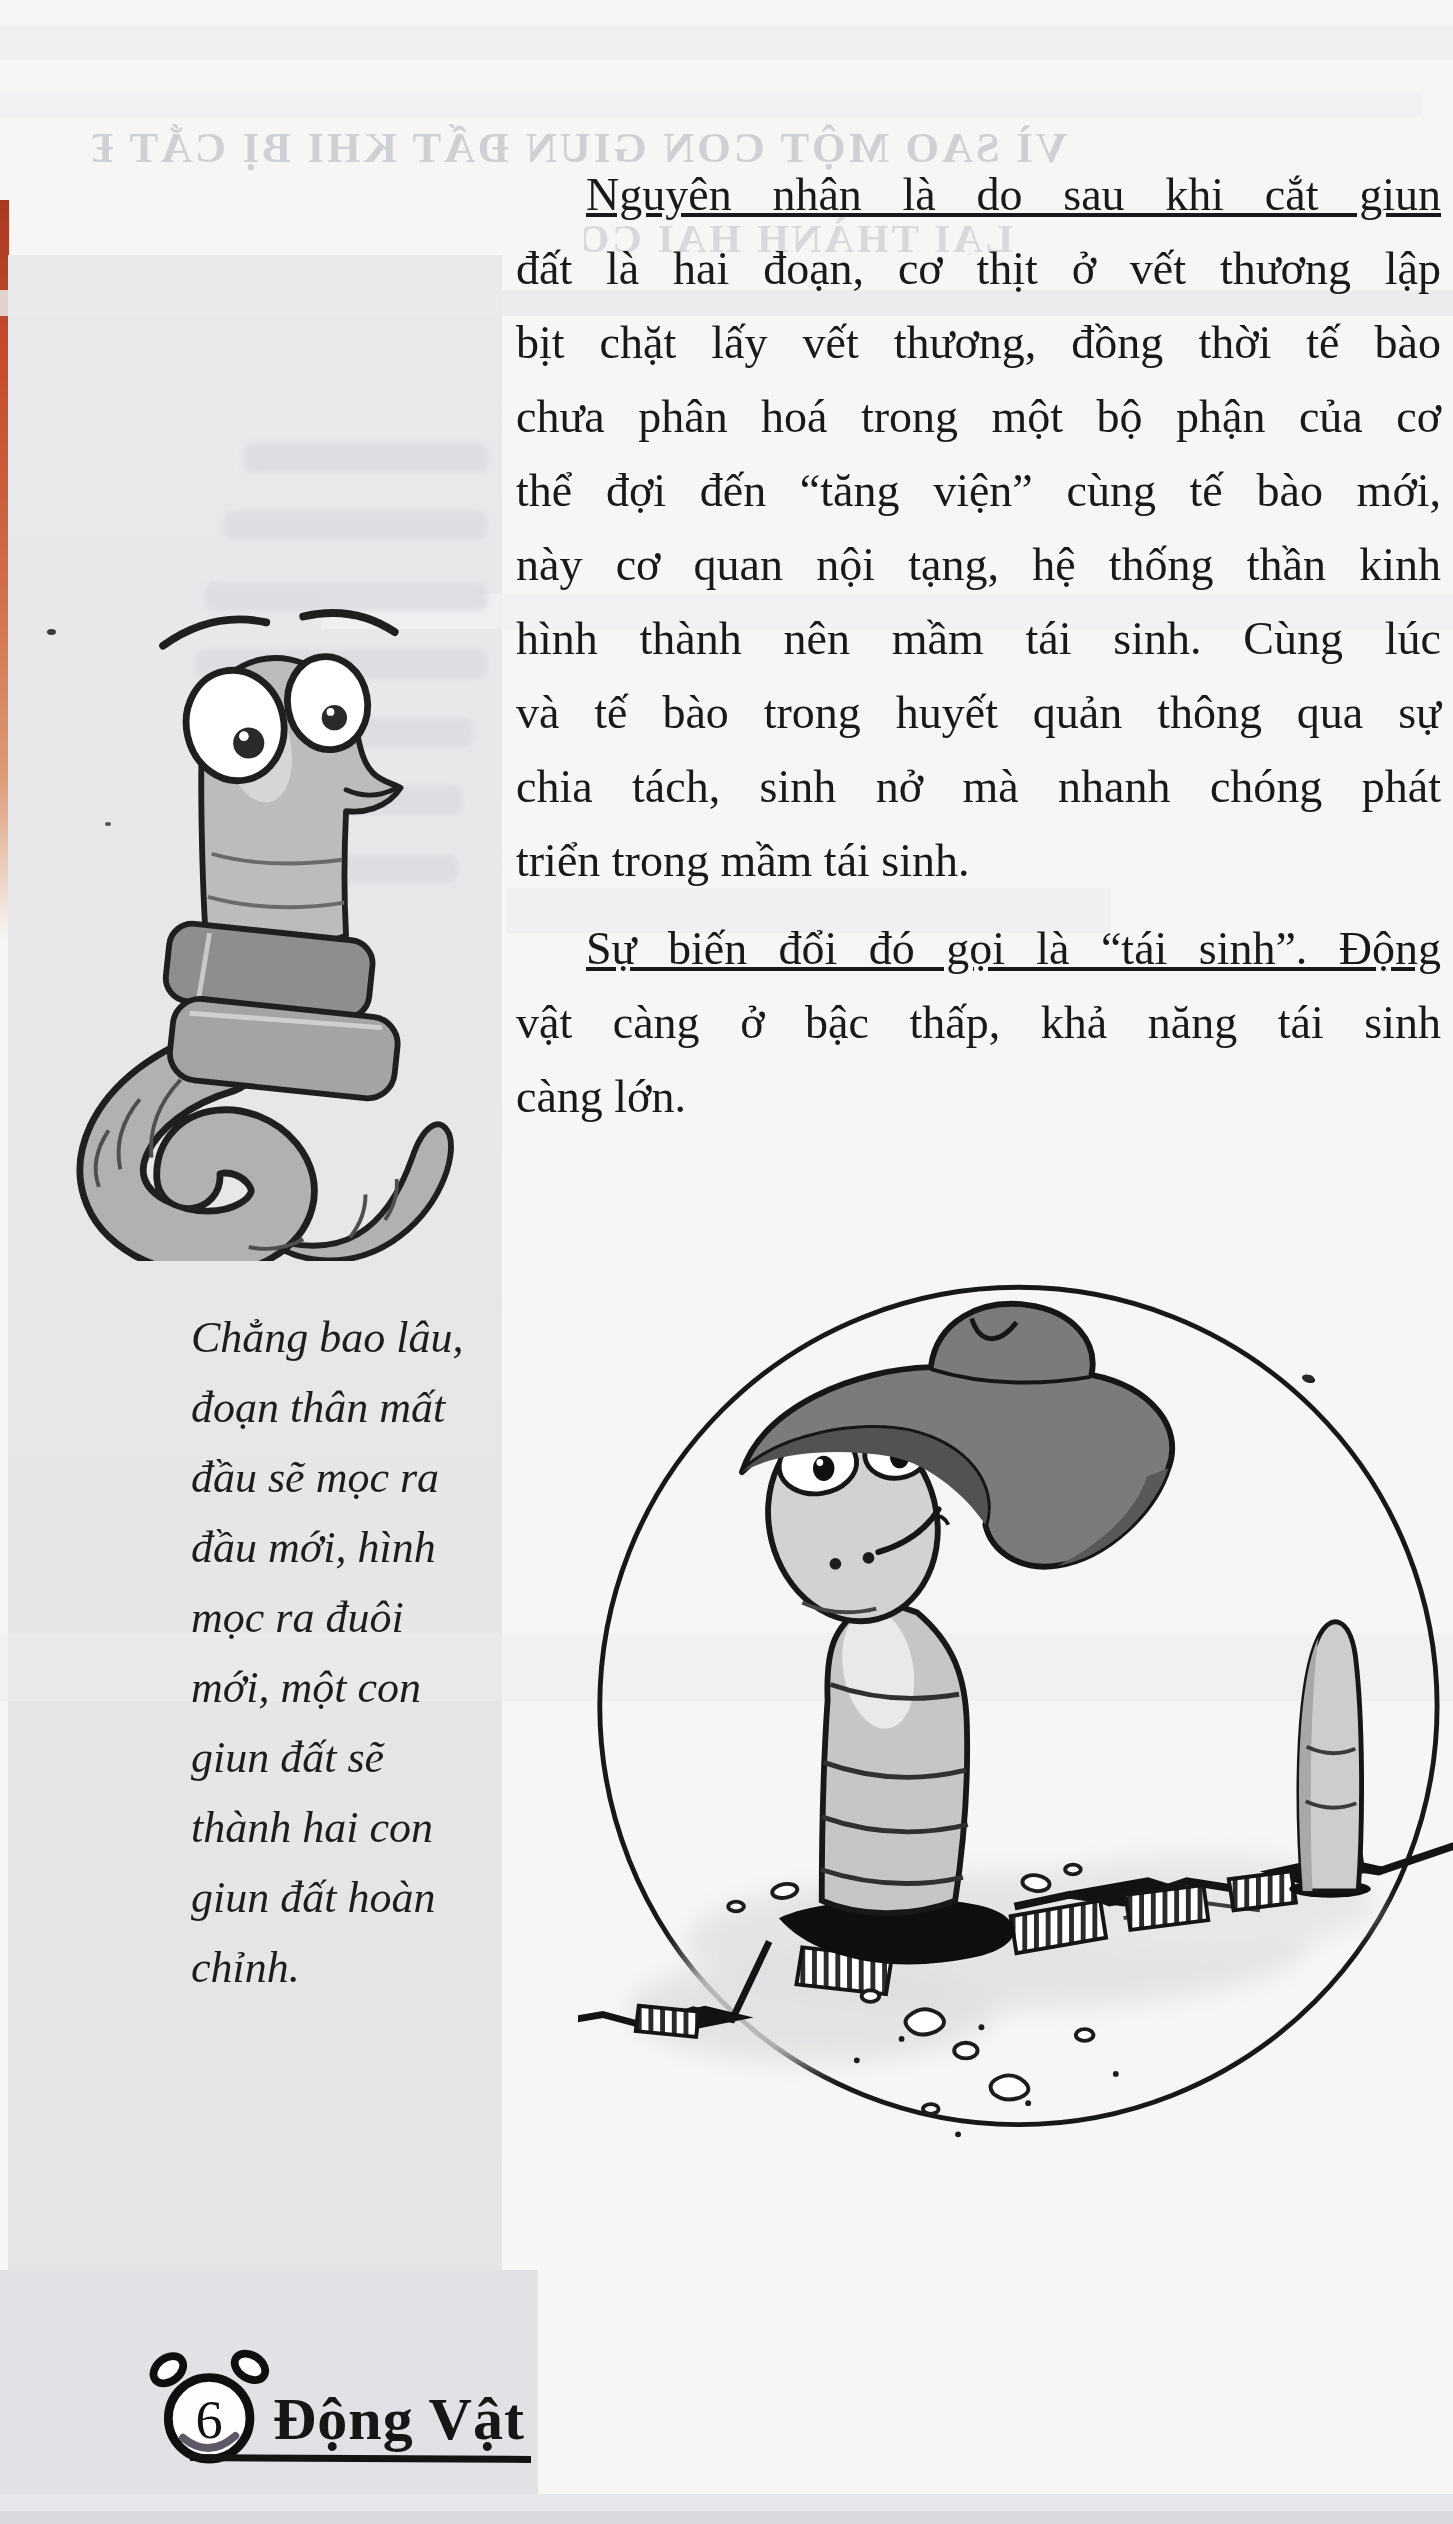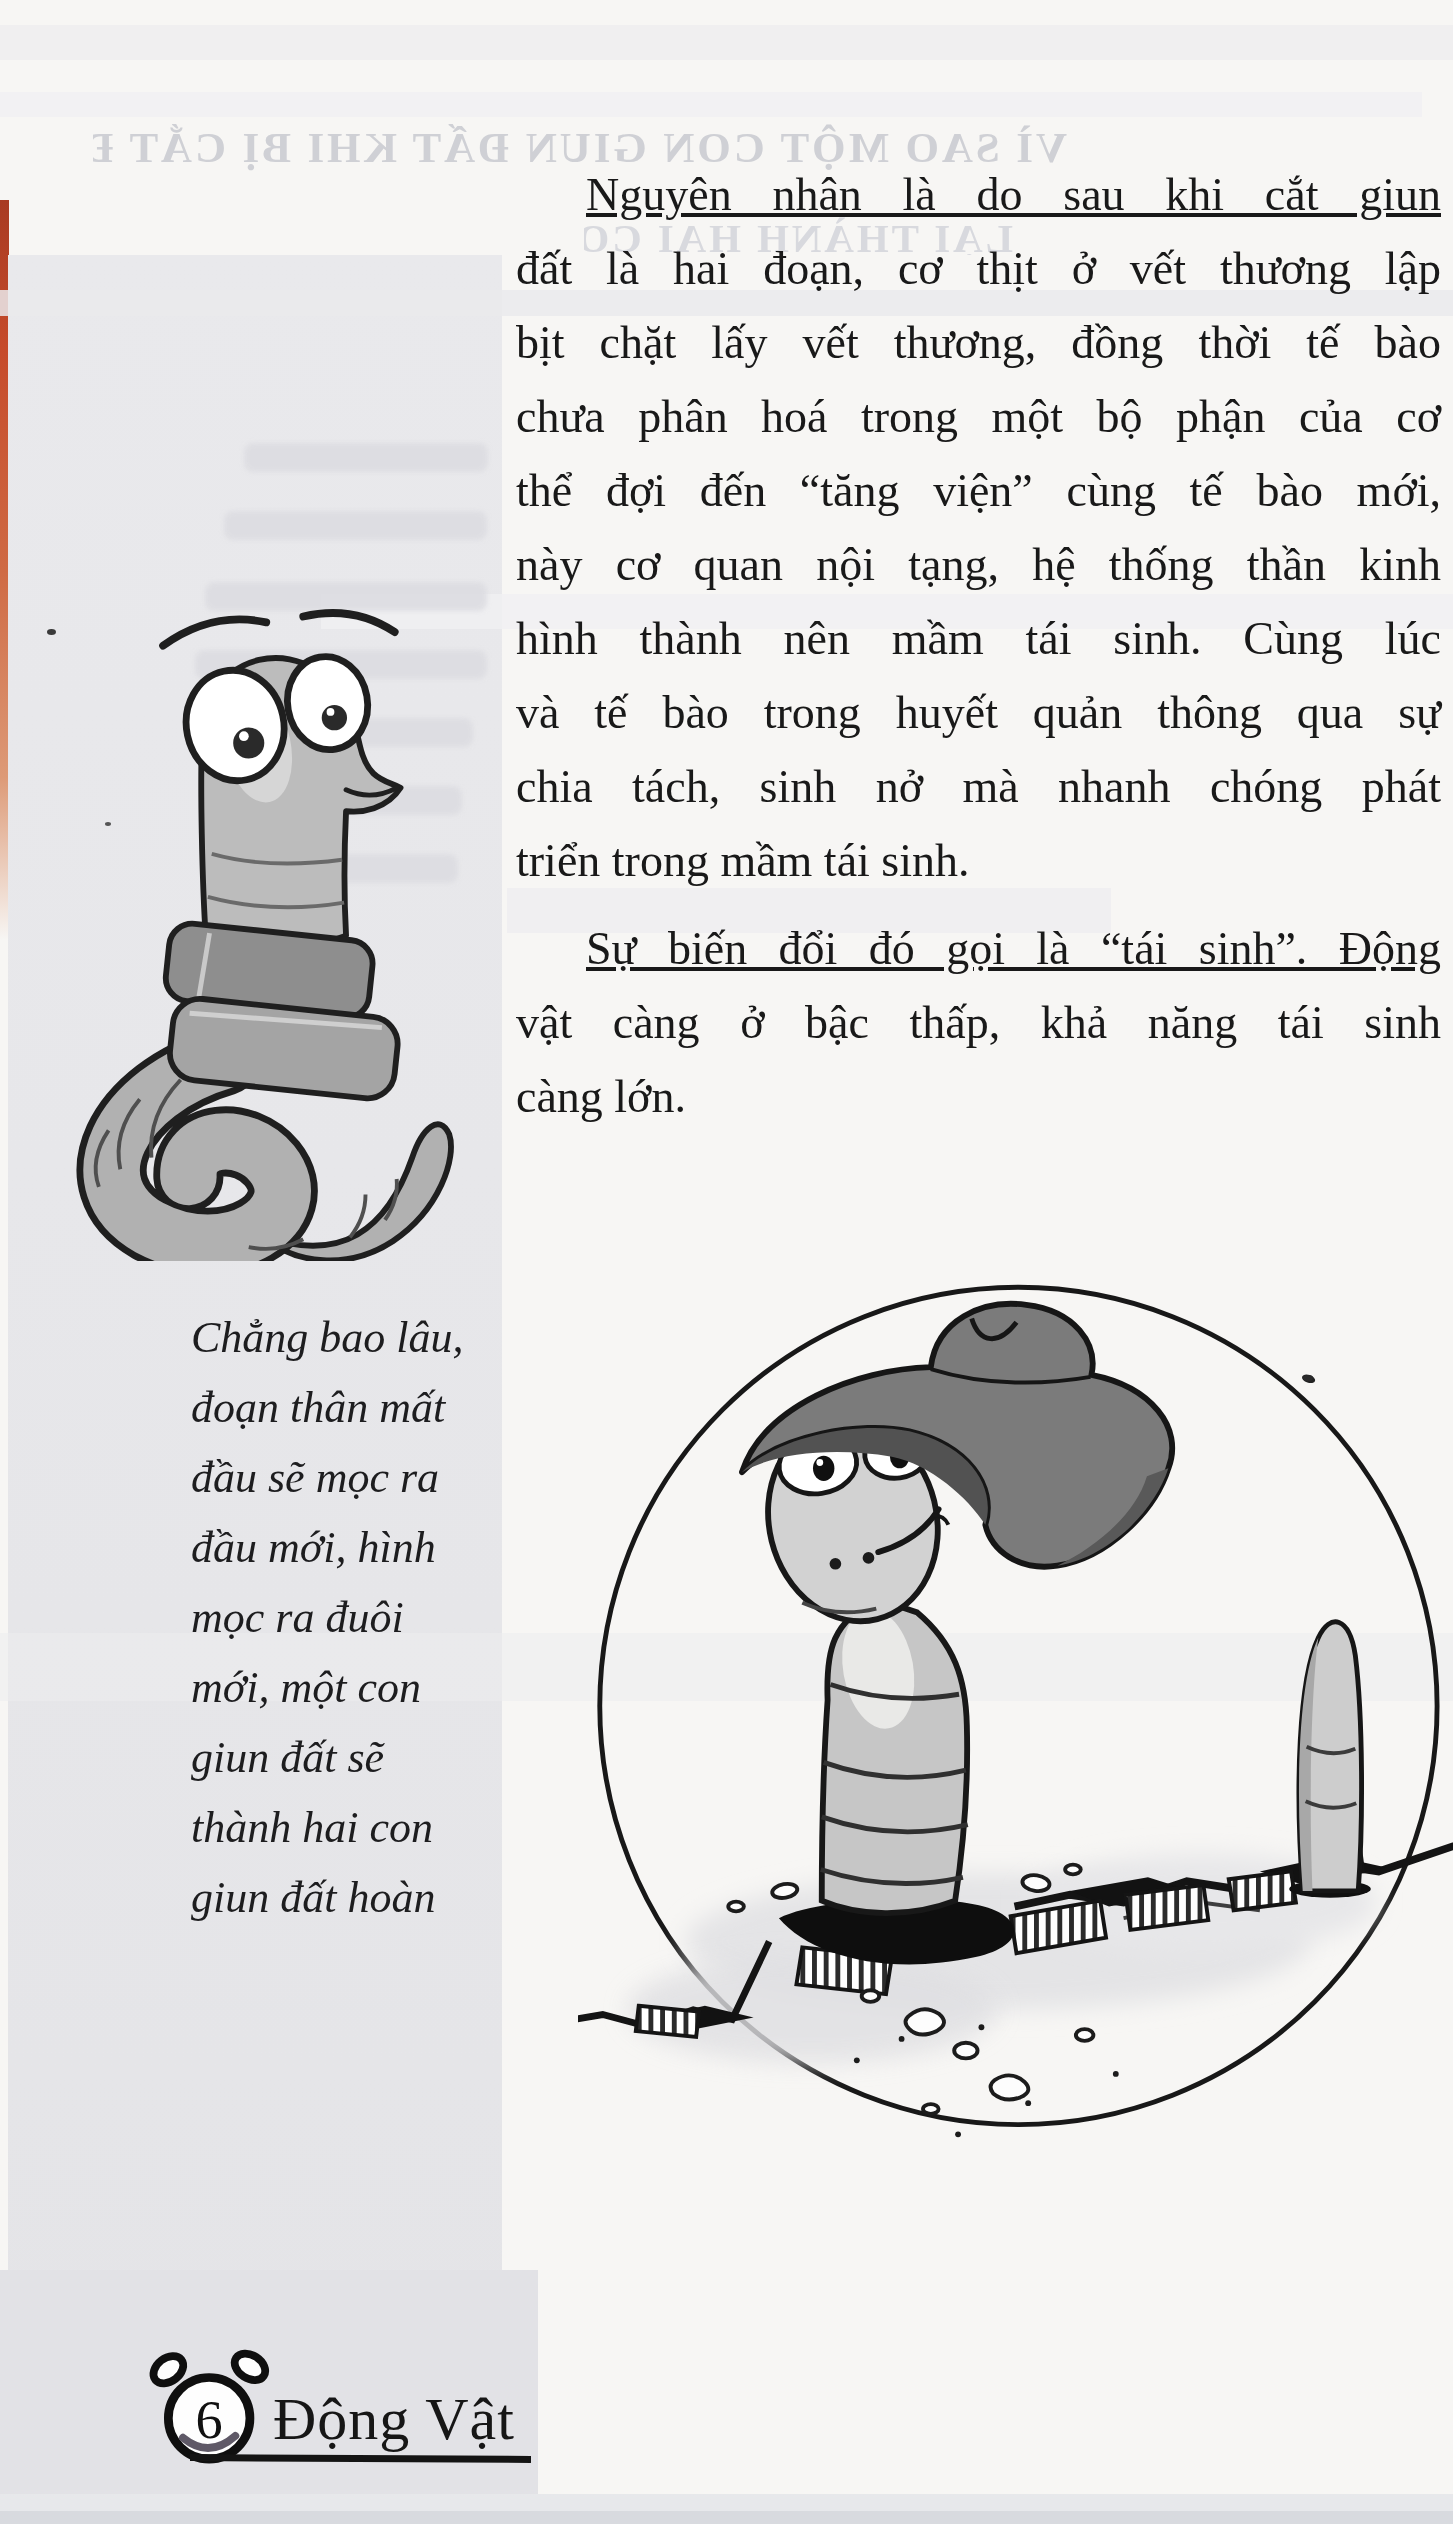--- a/index.html
+++ b/index.html
@@ -48,21 +48,21 @@
   .para2{margin-top:13.6px;}
   
   #sidebar-caption{
     position:absolute;left:191px;top:1303px;width:302px;
     font-size:44px;line-height:70px;font-style:italic;color:#1d1d1f;
   }
   .sline{white-space:nowrap;}
   
   #footer-title{
     position:absolute;left:273px;top:2385px;
-    font-size:60px;font-weight:normal;color:#161616;letter-spacing:1px;
+    font-size:60px;font-weight:bold;color:#161616;letter-spacing:1px;
     white-space:nowrap;
   }
   #footer-underline{
     position:absolute;left:190px;top:2455px;width:341px;height:6.8px;
     background:#141414;transform:rotate(.3deg);
   }
   .speck{position:absolute;background:#3a3a3a;border-radius:50%;}
 </style>
 </head>
 <body>
@@ -111,20 +111,21 @@
   <div id="sidebar-caption">
     <div class="sline">Chẳng bao lâu,</div>
     <div class="sline">đoạn thân mất</div>
     <div class="sline">đầu sẽ mọc ra</div>
     <div class="sline">đầu mới, hình</div>
     <div class="sline">mọc ra đuôi</div>
     <div class="sline">mới, một con</div>
     <div class="sline">giun đất sẽ</div>
     <div class="sline">thành hai con</div>
     <div class="sline">giun đất hoàn</div>
+    <div class="sline">chỉnh.</div>
   </div>
 
   <svg class="abs" style="left:58px;top:589px" width="399" height="672" viewBox="0 0 410 690">
 
     <path d="M 208,664 C 292,694 338,658 364,584 C 374,554 392,538 402,560 C 410,584 392,638 344,670 C 298,700 244,694 208,664 Z" fill="#b1b1b1" stroke="#1f1f1f" stroke-width="6"></path>
     <path d="M 300,666 q 16,-20 16,-44" fill="none" stroke="#4f4f4f" stroke-width="4"></path>
     <path d="M 336,648 q 14,-20 12,-42" fill="none" stroke="#4f4f4f" stroke-width="4"></path>
 
     <path d="M 172,484 C 62,516 16,612 94,656 C 176,700 262,642 220,590 C 192,556 132,560 134,604" fill="none" stroke="#1f1f1f" stroke-width="72" stroke-linecap="round"></path>
     <path d="M 172,484 C 62,516 16,612 94,656 C 176,700 262,642 220,590 C 192,556 132,560 134,604" fill="none" stroke="#b1b1b1" stroke-width="58" stroke-linecap="round"></path>

